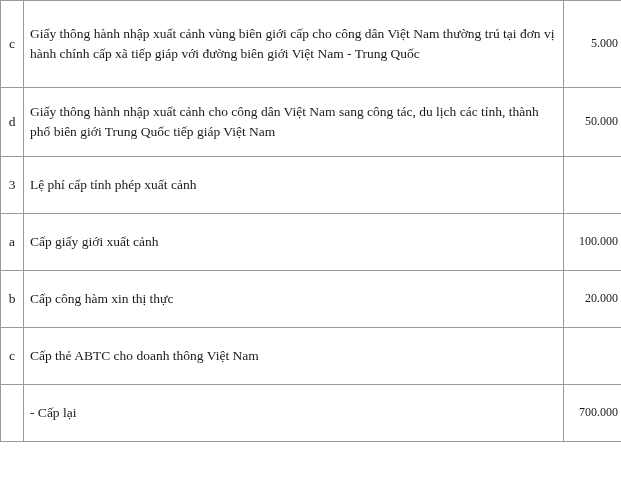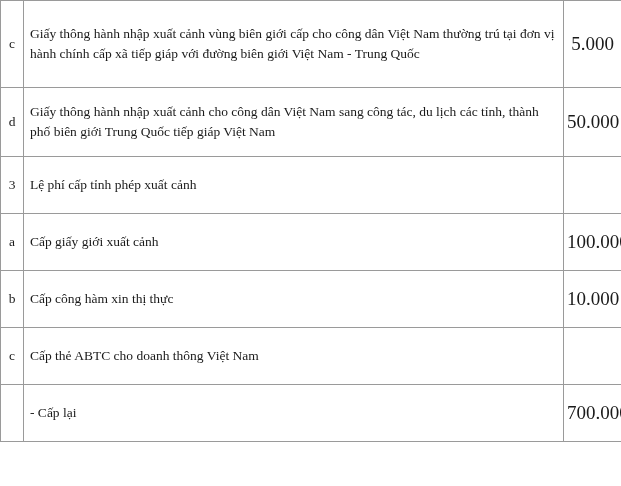--- a/index.html
+++ b/index.html
@@ -34,22 +34,22 @@
     text-align: center;
     padding: 6px 2px;
     font-size: 13.5px;
   }
   #fee-table td.cell-desc {
     text-align: left;
     padding-left: 6px;
     padding-right: 2px;
   }
   #fee-table td.cell-fee {
-    text-align: center;
-    font-size: 19px;
+    text-align: right;
+    font-size: 12px;
     padding: 6px 3px;
   }
   
   tr.row-tall td { height: 74px; }
   tr.row-med td  { height: 56px; }
   tr.row-short td { height: 44px; }
 </style>
 </head>
 <body>
 
@@ -76,21 +76,21 @@
       <td class="cell-fee"></td>
     </tr>
     <tr class="row-short">
       <td class="cell-index">a</td>
       <td class="cell-desc">Cấp giấy giới xuất cảnh</td>
       <td class="cell-fee">100.000</td>
     </tr>
     <tr class="row-short">
       <td class="cell-index">b</td>
       <td class="cell-desc">Cấp công hàm xin thị thực</td>
-      <td class="cell-fee">10.000</td>
+      <td class="cell-fee">20.000</td>
     </tr>
     <tr class="row-short">
       <td class="cell-index">c</td>
       <td class="cell-desc">Cấp thẻ ABTC cho doanh thông Việt Nam</td>
       <td class="cell-fee"></td>
     </tr>
     <tr class="row-short">
       <td class="cell-index"></td>
       <td class="cell-desc">- Cấp lại</td>
       <td class="cell-fee">700.000</td>

